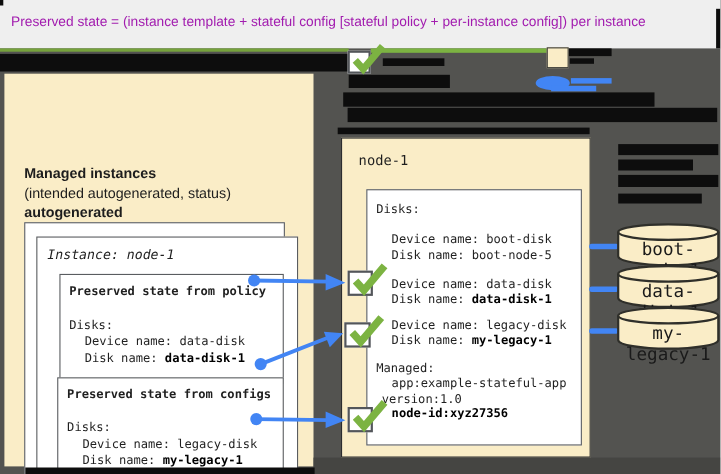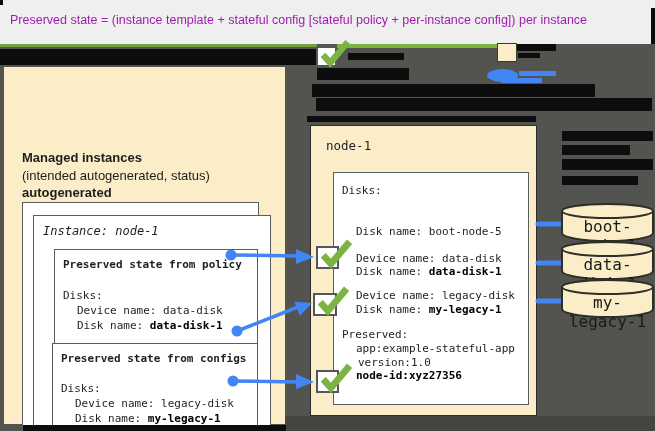--- a/index.html
+++ b/index.html
@@ -95,28 +95,29 @@
         <span class="sline ind" style="top:67px;"><span>Disk name: </span><span class="bv">my-legacy-1</span></span>
 
       </div>
     </div>
   </div>
 
   <div class="abs right-panel">
     <span class="abs mono rp-title">node-1</span>
     <div class="abs rp-inner mono">
       <span class="rline" style="left:8px;top:11px;">Disks:</span>
+      <span class="rline" style="left:22px;top:38px;">Device name: boot-disk</span>
       <span class="rline" style="left:22px;top:51.5px;">Disk name: boot-node-5</span>
       <span class="rline" style="left:22px;top:78.5px;">Device name: data-disk</span>
       <span class="rline" style="left:22px;top:92px;"><span>Disk name: </span><span class="bv">data-disk-1</span></span>
       <span class="rline" style="left:22px;top:116px;">Device name: legacy-disk</span>
       <span class="rline" style="left:22px;top:129.5px;"><span>Disk name: </span><span class="bv">my-legacy-1</span></span>
-      <span class="rline" style="left:8px;top:155px;">Preserved:</span>
+      <span class="rline" style="left:8px;top:155px;">Managed:</span>
       <span class="rline" style="left:22px;top:169px;">app:example-stateful-app</span>
-      <span class="rline" style="left:24px;top:182.5px;">version:1.0</span>
+      <span class="rline" style="left:13px;top:182.5px;">version:1.0</span>
       <span class="rline bv" style="left:22px;top:196px;">node-id:xyz27356</span>
     </div>
   </div>
 
   <svg class="abs" width="655" height="431" style="left:0;top:0;pointer-events:none;">
     <g fill="#4285F4" stroke="#4285F4">
       <circle cx="231" cy="255" r="5.5" stroke="none"></circle>
       <line x1="231" y1="255" x2="299" y2="256" stroke-width="3.5"></line>
       <polygon points="314,257 296,249 296,264" stroke="none"></polygon>
       <circle cx="237" cy="331" r="5.5" stroke="none"></circle>

